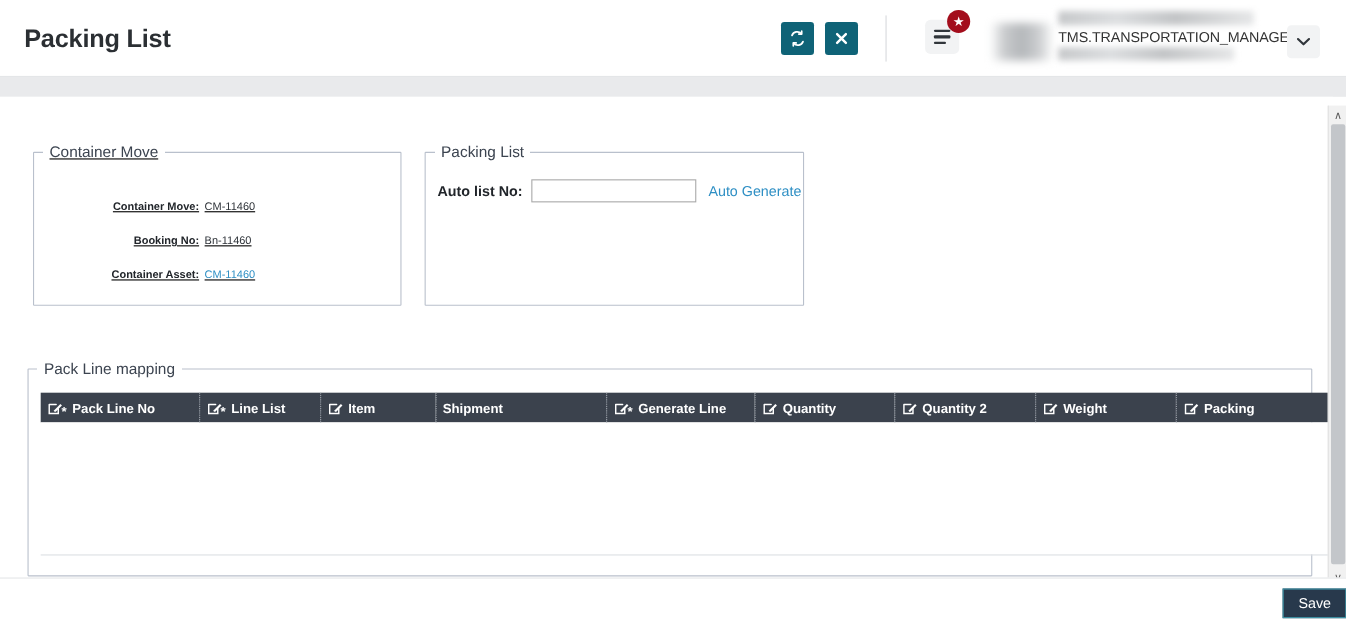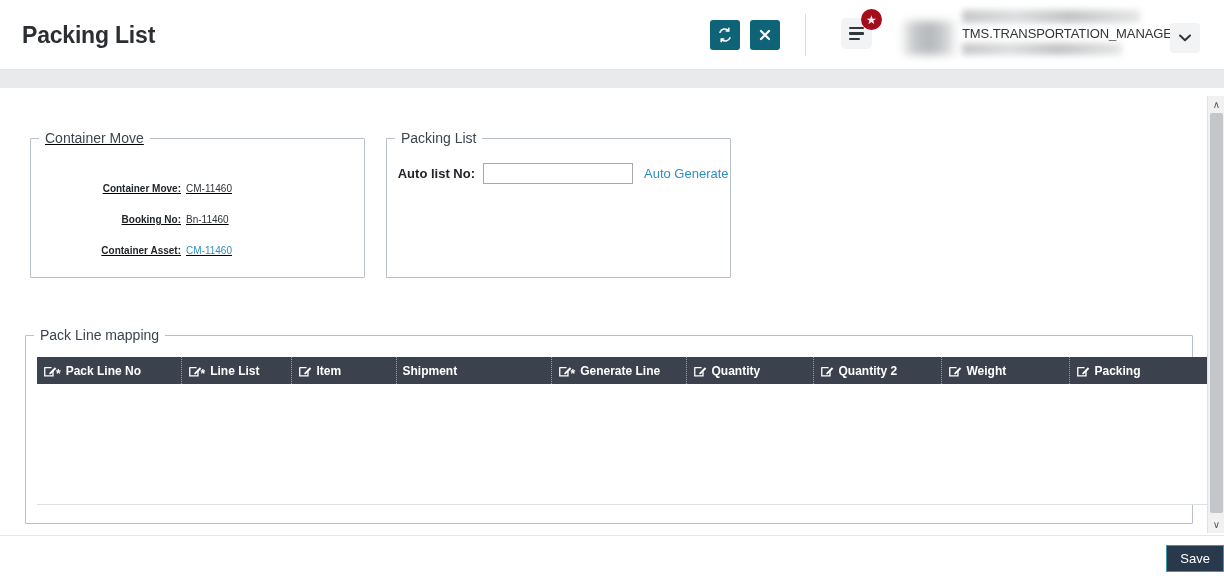--- a/index.html
+++ b/index.html
@@ -217,21 +217,21 @@
   .vscroll .arrow.down { position: absolute; bottom: 0; left: 0; }
   .vscroll .thumb {
     position: absolute; top: 17px; left: 2px;
     width: 13px; height: 400px;
     background: #c3c6ca; border-radius: 2px; cursor: pointer;
   }
 
   
   .footer-bar {
     position: absolute; left: 0; bottom: 0;
-    width: 1224px; height: 43px;
+    width: 1224px; height: 53px;
     background: #ffffff; border-top: 1px solid #e4e6e8;
   }
   .save-btn {
     position: absolute; right: 0px; top: 9px;
     background: #28394c; color: #ffffff;
     border: 1px solid #3e97aa;
     font-family: "Liberation Sans", sans-serif;
     font-size: 13px; padding: 5px 13px;
     cursor: pointer;
   }

